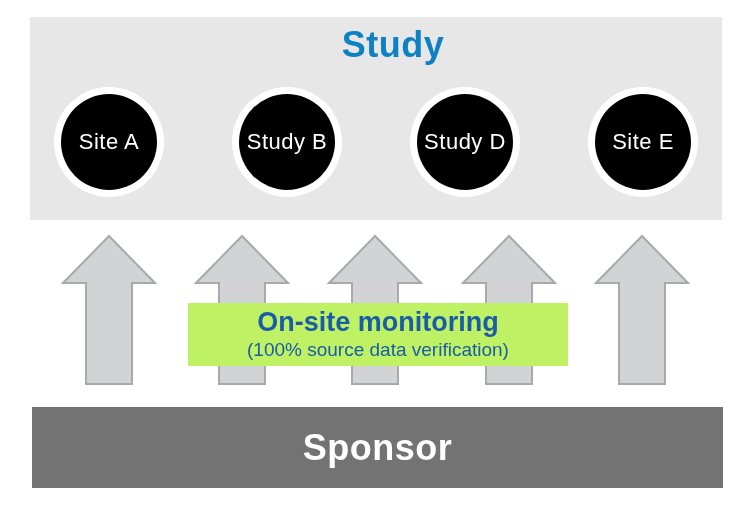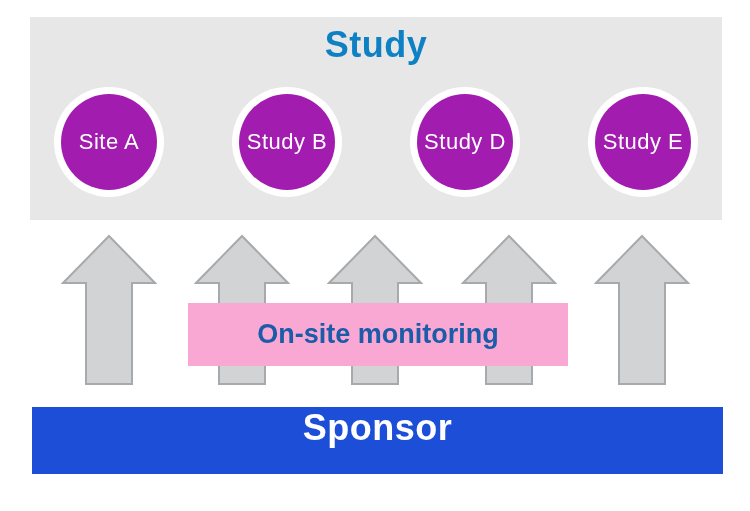--- a/index.html
+++ b/index.html
@@ -29,20 +29,21 @@
     position: absolute;
     top: 8px;
     left: 0;
     width: 100%;
     text-align: center;
     font-size: 36px;
     line-height: 40px;
     font-weight: bold;
     color: #0E80C4;
     letter-spacing: 0.5px;
+    padding-left: 17px;
   }
   .sites-row {
     position: absolute;
     top: 70px;
     left: 0;
     width: 100%;
     box-sizing: border-box;
     padding: 0 24px;
     display: flex;
     justify-content: space-between;
@@ -53,21 +54,21 @@
     border-radius: 50%;
     background: #ffffff;
     display: flex;
     align-items: center;
     justify-content: center;
   }
   .site-inner {
     width: 96px;
     height: 96px;
     border-radius: 50%;
-    background: #a21caf;
+    background: #000000;
     display: flex;
     align-items: center;
     justify-content: center;
   }
   .site-label {
     color: #ffffff;
     font-size: 22px;
     letter-spacing: 0.5px;
     white-space: nowrap;
   }
@@ -86,21 +87,21 @@
   .arrow-4 { left: 461px; }
   .arrow-5 { left: 594px; }
 
   
   .monitoring-box {
     position: absolute;
     left: 188px;
     top: 303px;
     width: 380px;
     height: 63px;
-    background: #f9a8d4;
+    background: #bef264;
     z-index: 2;
     display: flex;
     flex-direction: column;
     align-items: center;
     justify-content: center;
   }
   .monitoring-title {
     color: #1A5CA8;
     font-weight: bold;
     font-size: 27px;
@@ -113,23 +114,24 @@
     line-height: 24px;
     white-space: nowrap;
   }
 
   
   .sponsor-box {
     position: absolute;
     left: 32px;
     top: 407px;
     width: 691px;
-    height: 67px;
-    background: #1d4ed8;
+    height: 81px;
+    background: #737373;
     display: flex;
+    align-items: center;
     justify-content: center;
   }
   .sponsor-label {
     color: #ffffff;
     font-weight: bold;
     font-size: 36px;
     letter-spacing: 0.5px;
   }
 </style>
 </head>
@@ -150,21 +152,21 @@
           <span class="site-label">Study B</span>
         </div>
       </div>
       <div class="site-outer">
         <div class="site-inner">
           <span class="site-label">Study D</span>
         </div>
       </div>
       <div class="site-outer">
         <div class="site-inner">
-          <span class="site-label">Study E</span>
+          <span class="site-label">Site E</span>
         </div>
       </div>
     </div>
   </div>
 
   <svg class="up-arrow arrow-1" viewBox="0 0 96 152" xmlns="http://www.w3.org/2000/svg">
     <polygon points="48,2 94,49 71,49 71,150 25,150 25,49 2,49" fill="#D1D3D4" stroke="#A7A9AC" stroke-width="2" stroke-linejoin="miter"></polygon>
   </svg>
   <svg class="up-arrow arrow-2" viewBox="0 0 96 152" xmlns="http://www.w3.org/2000/svg">
     <polygon points="48,2 94,49 71,49 71,150 25,150 25,49 2,49" fill="#D1D3D4" stroke="#A7A9AC" stroke-width="2" stroke-linejoin="miter"></polygon>
@@ -174,19 +176,20 @@
   </svg>
   <svg class="up-arrow arrow-4" viewBox="0 0 96 152" xmlns="http://www.w3.org/2000/svg">
     <polygon points="48,2 94,49 71,49 71,150 25,150 25,49 2,49" fill="#D1D3D4" stroke="#A7A9AC" stroke-width="2" stroke-linejoin="miter"></polygon>
   </svg>
   <svg class="up-arrow arrow-5" viewBox="0 0 96 152" xmlns="http://www.w3.org/2000/svg">
     <polygon points="48,2 94,49 71,49 71,150 25,150 25,49 2,49" fill="#D1D3D4" stroke="#A7A9AC" stroke-width="2" stroke-linejoin="miter"></polygon>
   </svg>
 
   <div class="monitoring-box">
     <div class="monitoring-title">On-site monitoring</div>
+    <div class="monitoring-subtitle">(100% source data verification)</div>
   </div>
 
   <div class="sponsor-box">
     <span class="sponsor-label">Sponsor</span>
   </div>
 
 </div>
 
 </body></html>

